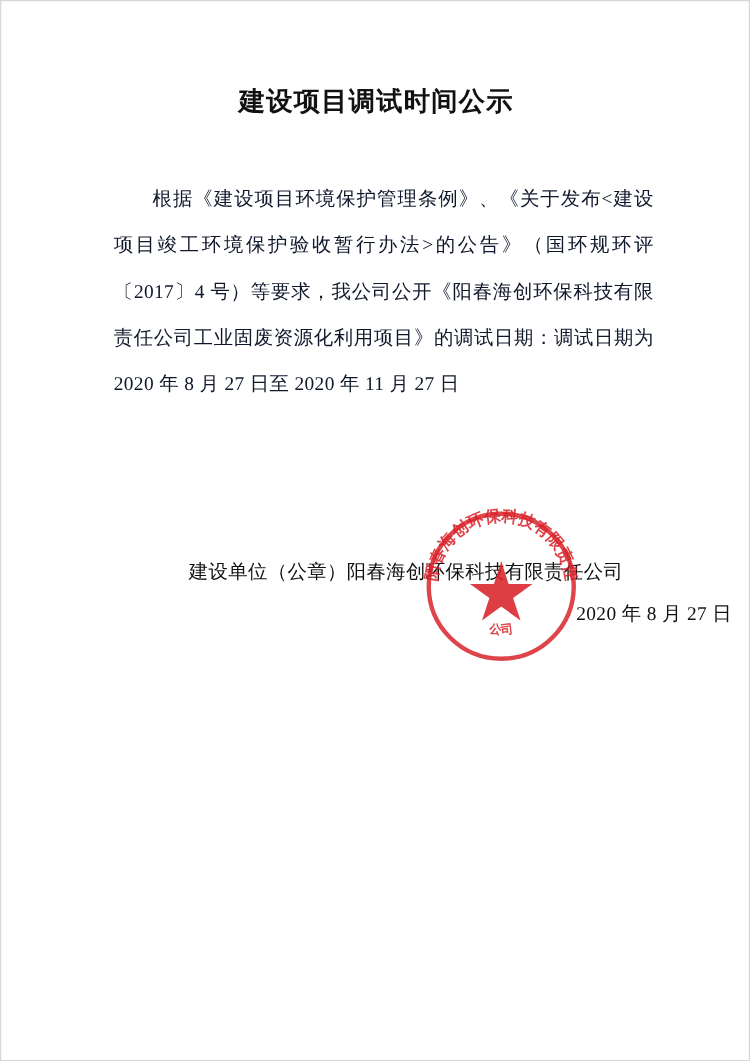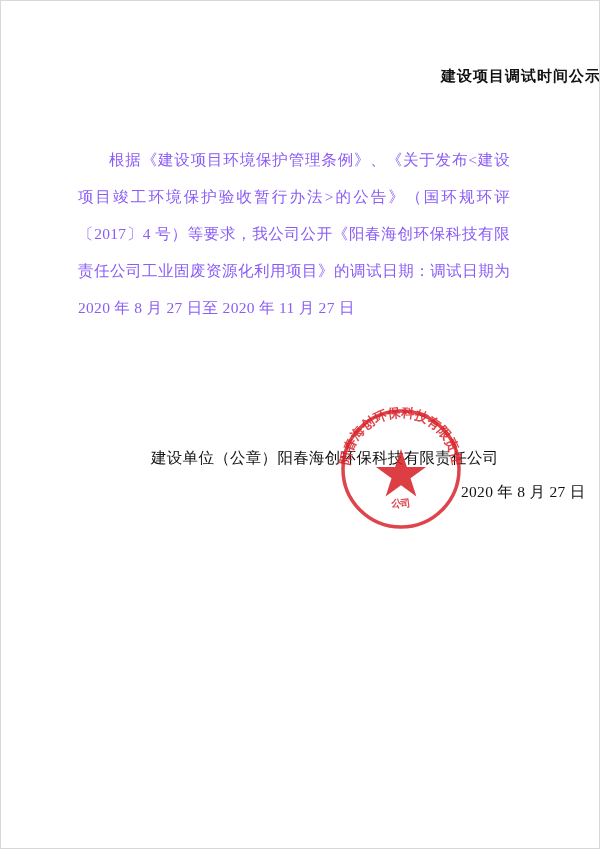--- a/index.html
+++ b/index.html
@@ -22,36 +22,36 @@
     box-sizing: border-box;
     border: 1px solid #d8d8d8;
     overflow: hidden;
   }
 
   .doc-title {
     position: absolute;
     top: 66px;
     left: 0;
     width: 600px;
-    text-align: right;
-    font-size: 15px;
+    text-align: center;
+    font-size: 21px;
     font-weight: bold;
     letter-spacing: 1px;
     color: #111;
     font-family: "Liberation Serif", "DejaVu Serif", serif;
   }
 
   .body-text {
     position: absolute;
     top: 140px;
-    left: 77px;
+    left: 90px;
     width: 432px;
     font-size: 15.5px;
     line-height: 37px;
-    color: #8b5cf6;
+    color: #0f172a;
     text-align: justify;
     text-indent: 2em;
     letter-spacing: 0.3px;
     font-family: Liberation Serif, serif;
   }
 
   .signature-block {
     position: absolute;
     top: 440px;
     left: 150px;

